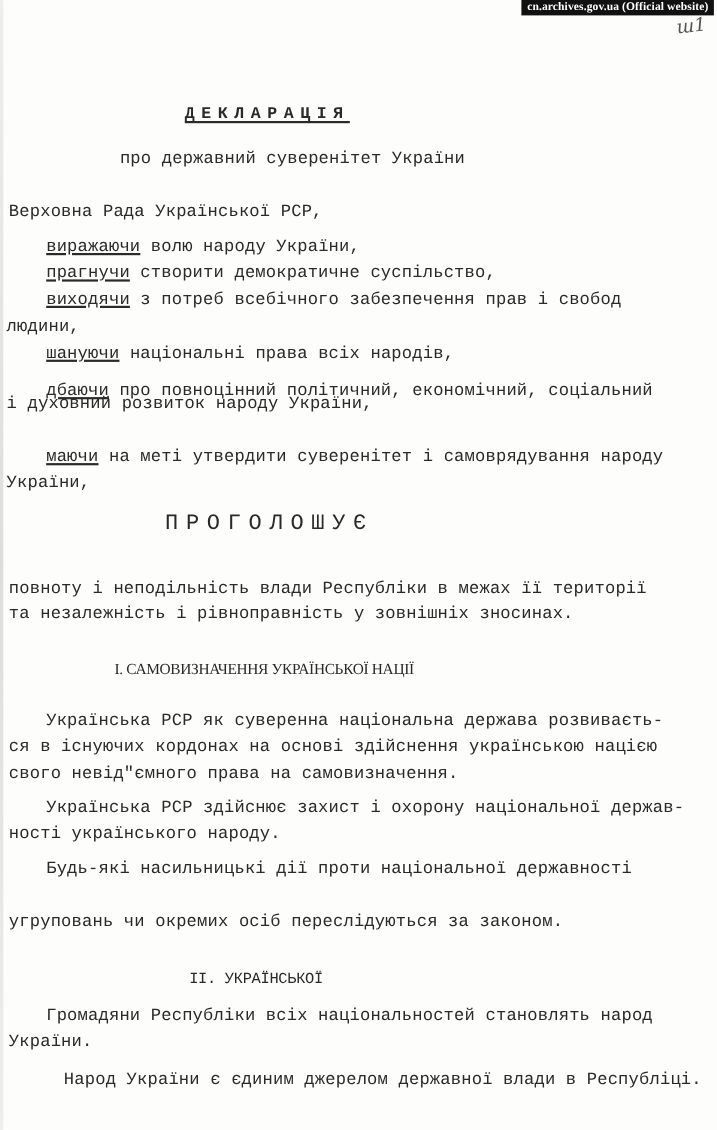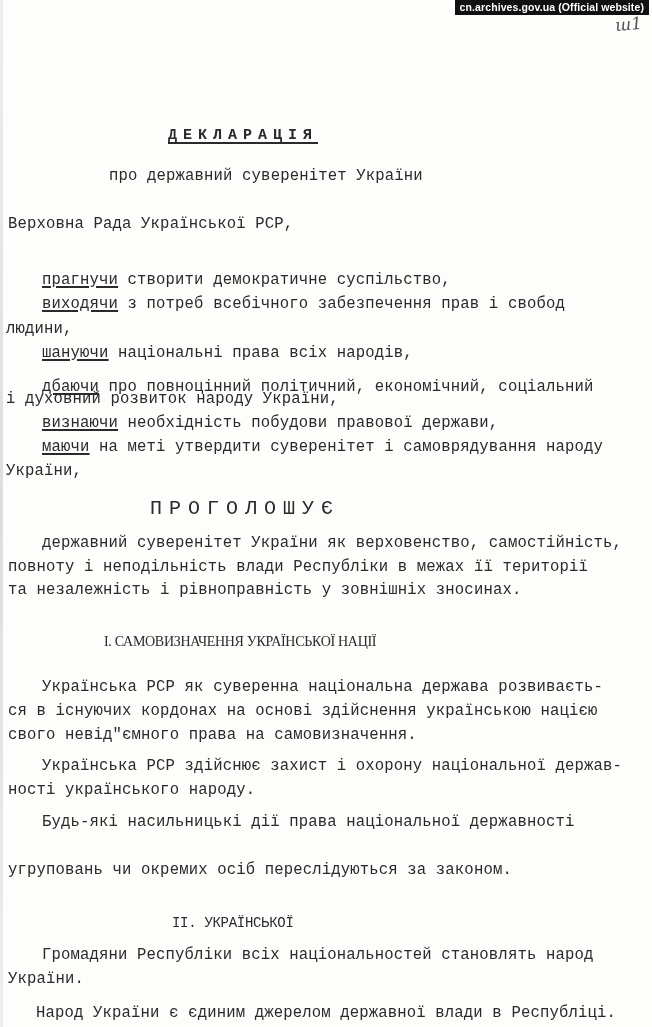--- a/index.html
+++ b/index.html
@@ -14,76 +14,75 @@
     position: absolute; left: 0; top: 0; width: 652px; height: 1027px;
     background: #fdfdfb;
   }
   .page::before {
     content: ""; position: absolute; left: 0; top: 0; width: 3px; height: 1027px;
     background: linear-gradient(#eee, #ddd, #eee);
   }
   .watermark {
     position: absolute; right: 3px; top: 0;
     background: #111; color: #fff;
-    font-family: Liberation Sans, sans-serif; font-weight: bold;
+    font-family: Liberation Serif, serif; font-weight: bold;
     font-size: 10.5px; padding: 1px 5px 2px 5px; letter-spacing: 0.1px;
   }
   .folio {
     position: absolute; right: 10px; top: 14px;
     font-family: "DejaVu Serif", serif; font-style: italic;
     font-size: 17px; color: #555; transform: rotate(-6deg);
   }
   .line {
     position: absolute; white-space: pre; font-size: 15.6px;
-    letter-spacing: 0.15px; line-height: 18px; margin-top: 32px;
+    letter-spacing: 0.15px; line-height: 18px;
   }
   .title { letter-spacing: 6px; text-decoration: underline; text-decoration-thickness: 2px; text-underline-offset: 3px; font-weight: bold; font-size: 15px; }
   .spaced { letter-spacing: 7px; font-size: 20px; }
   .ul { text-decoration: underline; text-decoration-thickness: 1.5px; text-underline-offset: 2px; }
   .heading { font-size: 14px; letter-spacing: -0.3px; }
 </style>
 </head>
 <body>
 
 <div class="page">
   <div class="watermark">cn.archives.gov.ua (Official website)</div>
   <div class="folio">ш1</div>
 
   <div class="line title" style="left:168px; top:95px;">ДЕКЛАРАЦІЯ</div>
   <div class="line" style="left:109px; top:135px;">про державний суверенітет України</div>
 
   <div class="line" style="left:8px; top:183px;">Верховна Рада Української РСР,</div>
 
+  <div class="line" style="left:42px; top:215px;"><span class="ul">виражаючи</span><span> волю народу України,</span></div>
   <div class="line" style="left:42px; top:239px;"><span class="ul">прагнучи</span><span> створити демократичне суспільство,</span></div>
   <div class="line" style="left:42px; top:263px;text-align:center;"><span class="ul">виходячи</span><span> з потреб всебічного забезпечення прав і свобод</span></div>
   <div class="line" style="left:6px; top:288px;">людини,</div>
   <div class="line" style="left:42px; top:312px;"><span class="ul">шануючи</span><span> національні права всіх народів,</span></div>
   <div class="line" style="left:42px; top:346px;"><span class="ul">дбаючи</span><span> про повноцінний політичний, економічний, соціальний</span></div>
   <div class="line" style="left:6px; top:358px;">і духовний розвиток народу України,</div>
-  <div class="line" style="left:42px; top:382px;"><span class="ul">визнаючи</span><span> необхідність побудови правової держави,</span></div>
   <div class="line" style="left:42px; top:406px;"><span class="ul">маючи</span><span> на меті утвердити суверенітет і самоврядування народу</span></div>
   <div class="line" style="left:6px; top:430px;">України,</div>
 
   <div class="line spaced" style="left:150px; top:468px;">ПРОГОЛОШУЄ</div>
 
-  <div class="line" style="left:42px; top:502px;">державний суверенітет України як верховенство, самостійність,</div>
   <div class="line" style="left:8px; top:526px;">повноту і неподільність влади Республіки в межах її території</div>
   <div class="line" style="left:8px; top:549px;">та незалежність і рівноправність у зовнішніх зносинах.</div>
 
   <div class="line heading" style="left:104px; top:601px;font-family:Liberation Serif, serif;">I. САМОВИЗНАЧЕННЯ УКРАЇНСЬКОЇ НАЦІЇ</div>
 
   <div class="line" style="left:42px; top:646px;">Українська РСР як суверенна національна держава розвиваєть-</div>
   <div class="line" style="left:8px; top:670px;">ся в існуючих кордонах на основі здійснення українською нацією</div>
   <div class="line" style="left:8px; top:694px;">свого невід"ємного права на самовизначення.</div>
 
   <div class="line" style="left:42px; top:725px;">Українська РСР здійснює захист і охорону національної держав-</div>
   <div class="line" style="left:8px; top:749px;">ності українського народу.</div>
 
-  <div class="line" style="left:42px; top:781px;">Будь-які насильницькі дії права національної державності</div>
+  <div class="line" style="left:42px; top:781px;">Будь-які насильницькі дії проти національної державності</div>
   <div class="line" style="left:8px; top:829px;">угруповань чи окремих осіб переслідуються за законом.</div>
 
   <div class="line heading" style="left:172px; top:882px;">II. УКРАЇНСЬКОЇ</div>
 
   <div class="line" style="left:42px; top:914px;">Громадяни Республіки всіх національностей становлять народ</div>
   <div class="line" style="left:8px; top:938px;">України.</div>
 
-  <div class="line" style="left:36px; top:972px;">Народ України є єдиним джерелом державної влади в Республіці.</div>
+  <div class="line" style="left:58px; top:972px;">Народ України є єдиним джерелом державної влади в Республіці.</div>
 </div>
 
 </body></html>

